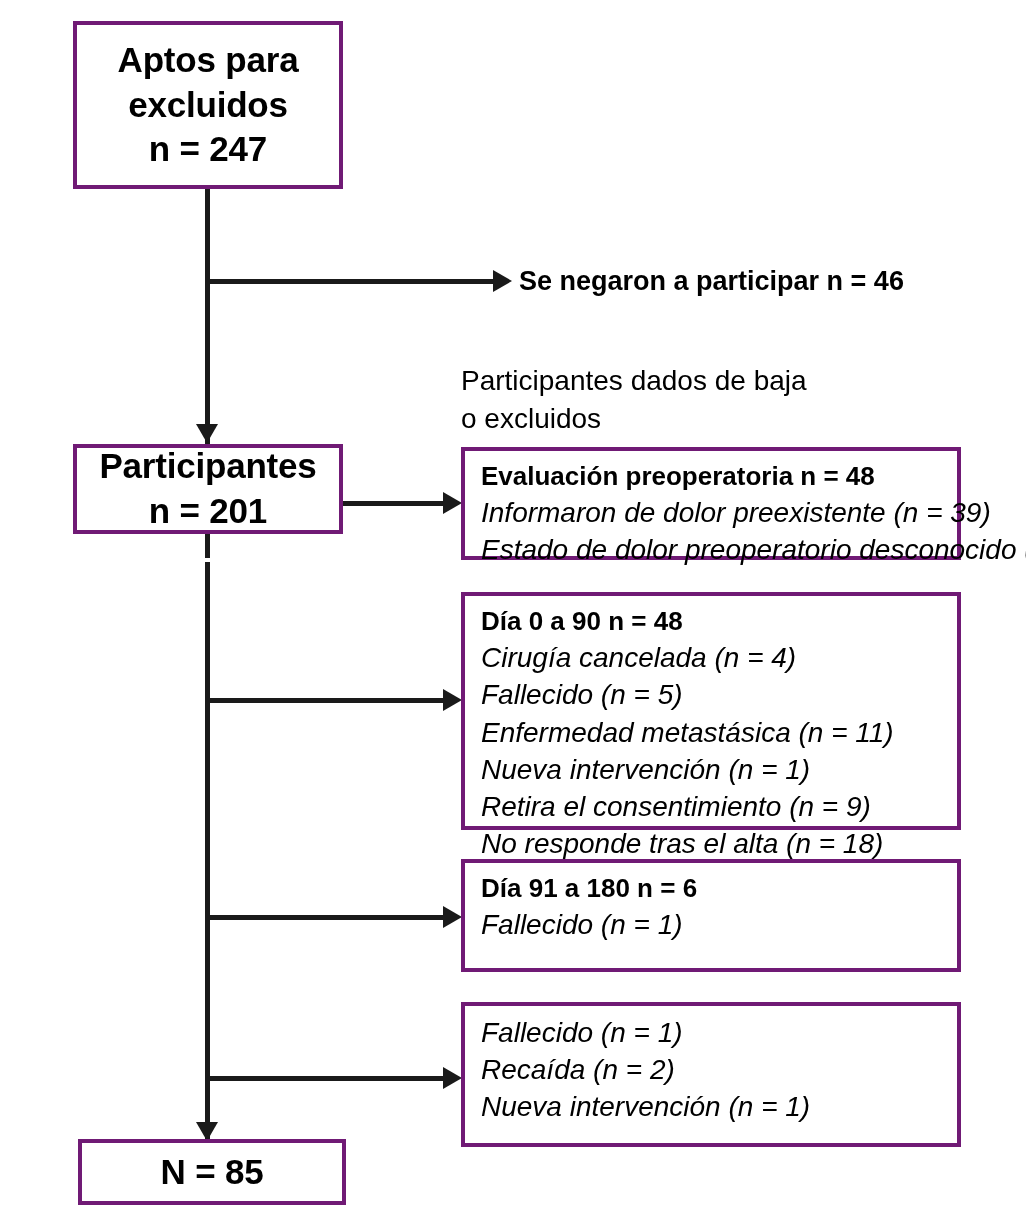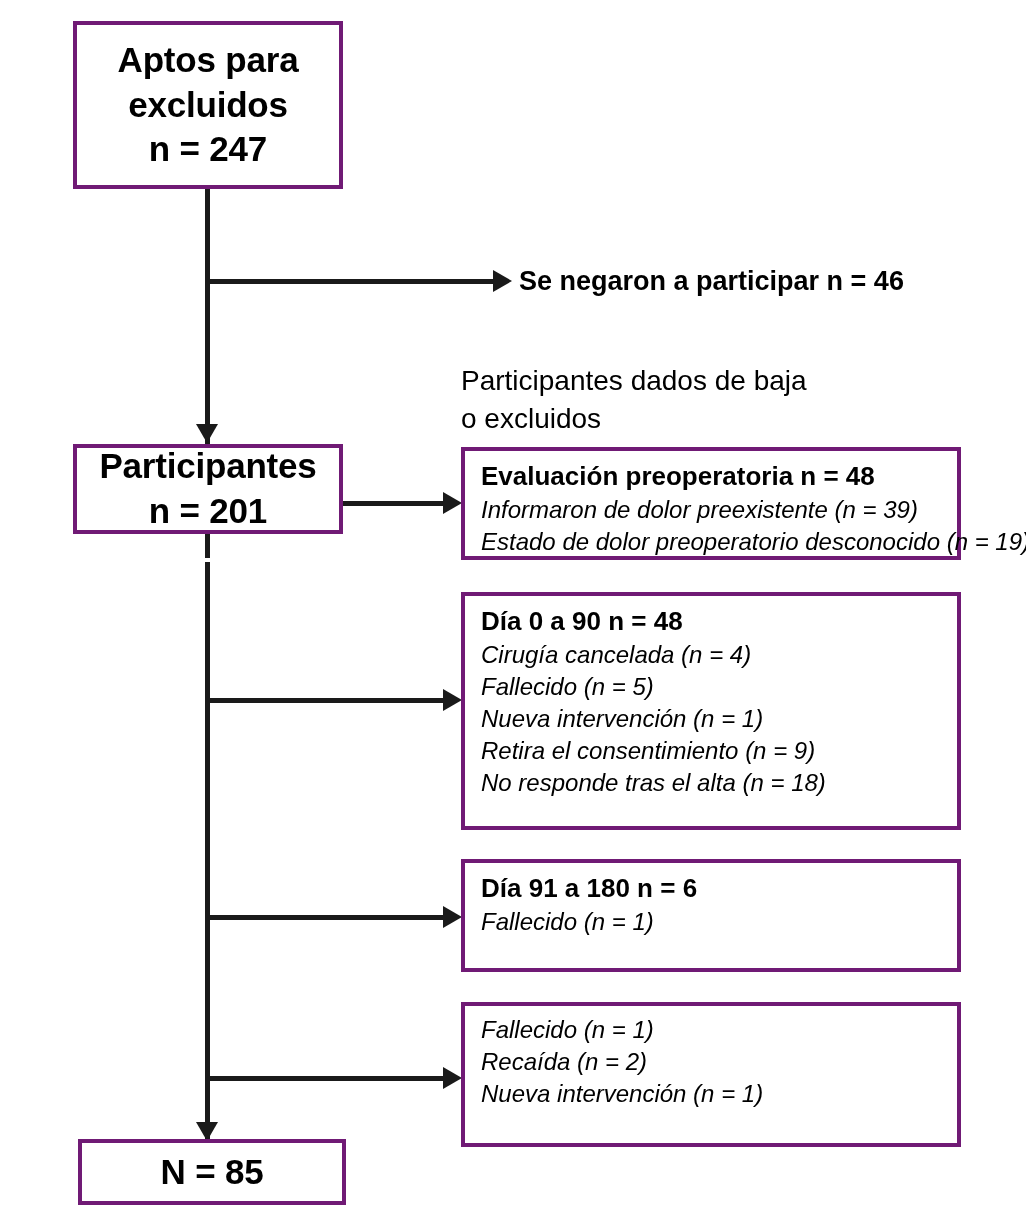--- a/index.html
+++ b/index.html
@@ -49,21 +49,21 @@
     white-space: nowrap;
   }
   .excl-title {
     font-size: 26px;
     font-weight: bold;
     line-height: 1.32;
     white-space: nowrap;
     margin-bottom: 1px;
   }
   .excl-item {
-    font-size: 24px;
+    font-size: 28px;
     font-style: italic;
     font-weight: normal;
     line-height: 1.325;
     white-space: nowrap;
   }
   .heading {
     position: absolute;
     font-size: 28px;
     font-weight: normal;
     line-height: 1.36;
@@ -154,20 +154,21 @@
   <div class="box box-left" style="left:461px; top:447px; width:500px; height:113px;">
     <div class="excl-title">Evaluación preoperatoria n = 48</div>
     <div class="excl-item">Informaron de dolor preexistente (n = 39)</div>
     <div class="excl-item">Estado de dolor preoperatorio desconocido (n = 19)</div>
   </div>
 
   <div class="box box-left" style="left:461px; top:592px; width:500px; height:238px;">
     <div class="excl-title">Día 0 a 90 n = 48</div>
     <div class="excl-item">Cirugía cancelada (n = 4)</div>
     <div class="excl-item">Fallecido (n = 5)</div>
+    <div class="excl-item">Enfermedad metastásica (n = 11)</div>
     <div class="excl-item">Nueva intervención (n = 1)</div>
     <div class="excl-item">Retira el consentimiento (n = 9)</div>
     <div class="excl-item">No responde tras el alta (n = 18)</div>
   </div>
 
   <div class="box box-left" style="left:461px; top:859px; width:500px; height:113px;">
     <div class="excl-title">Día 91 a 180 n = 6</div>
     <div class="excl-item">Fallecido (n = 1)</div>
   </div>
 

